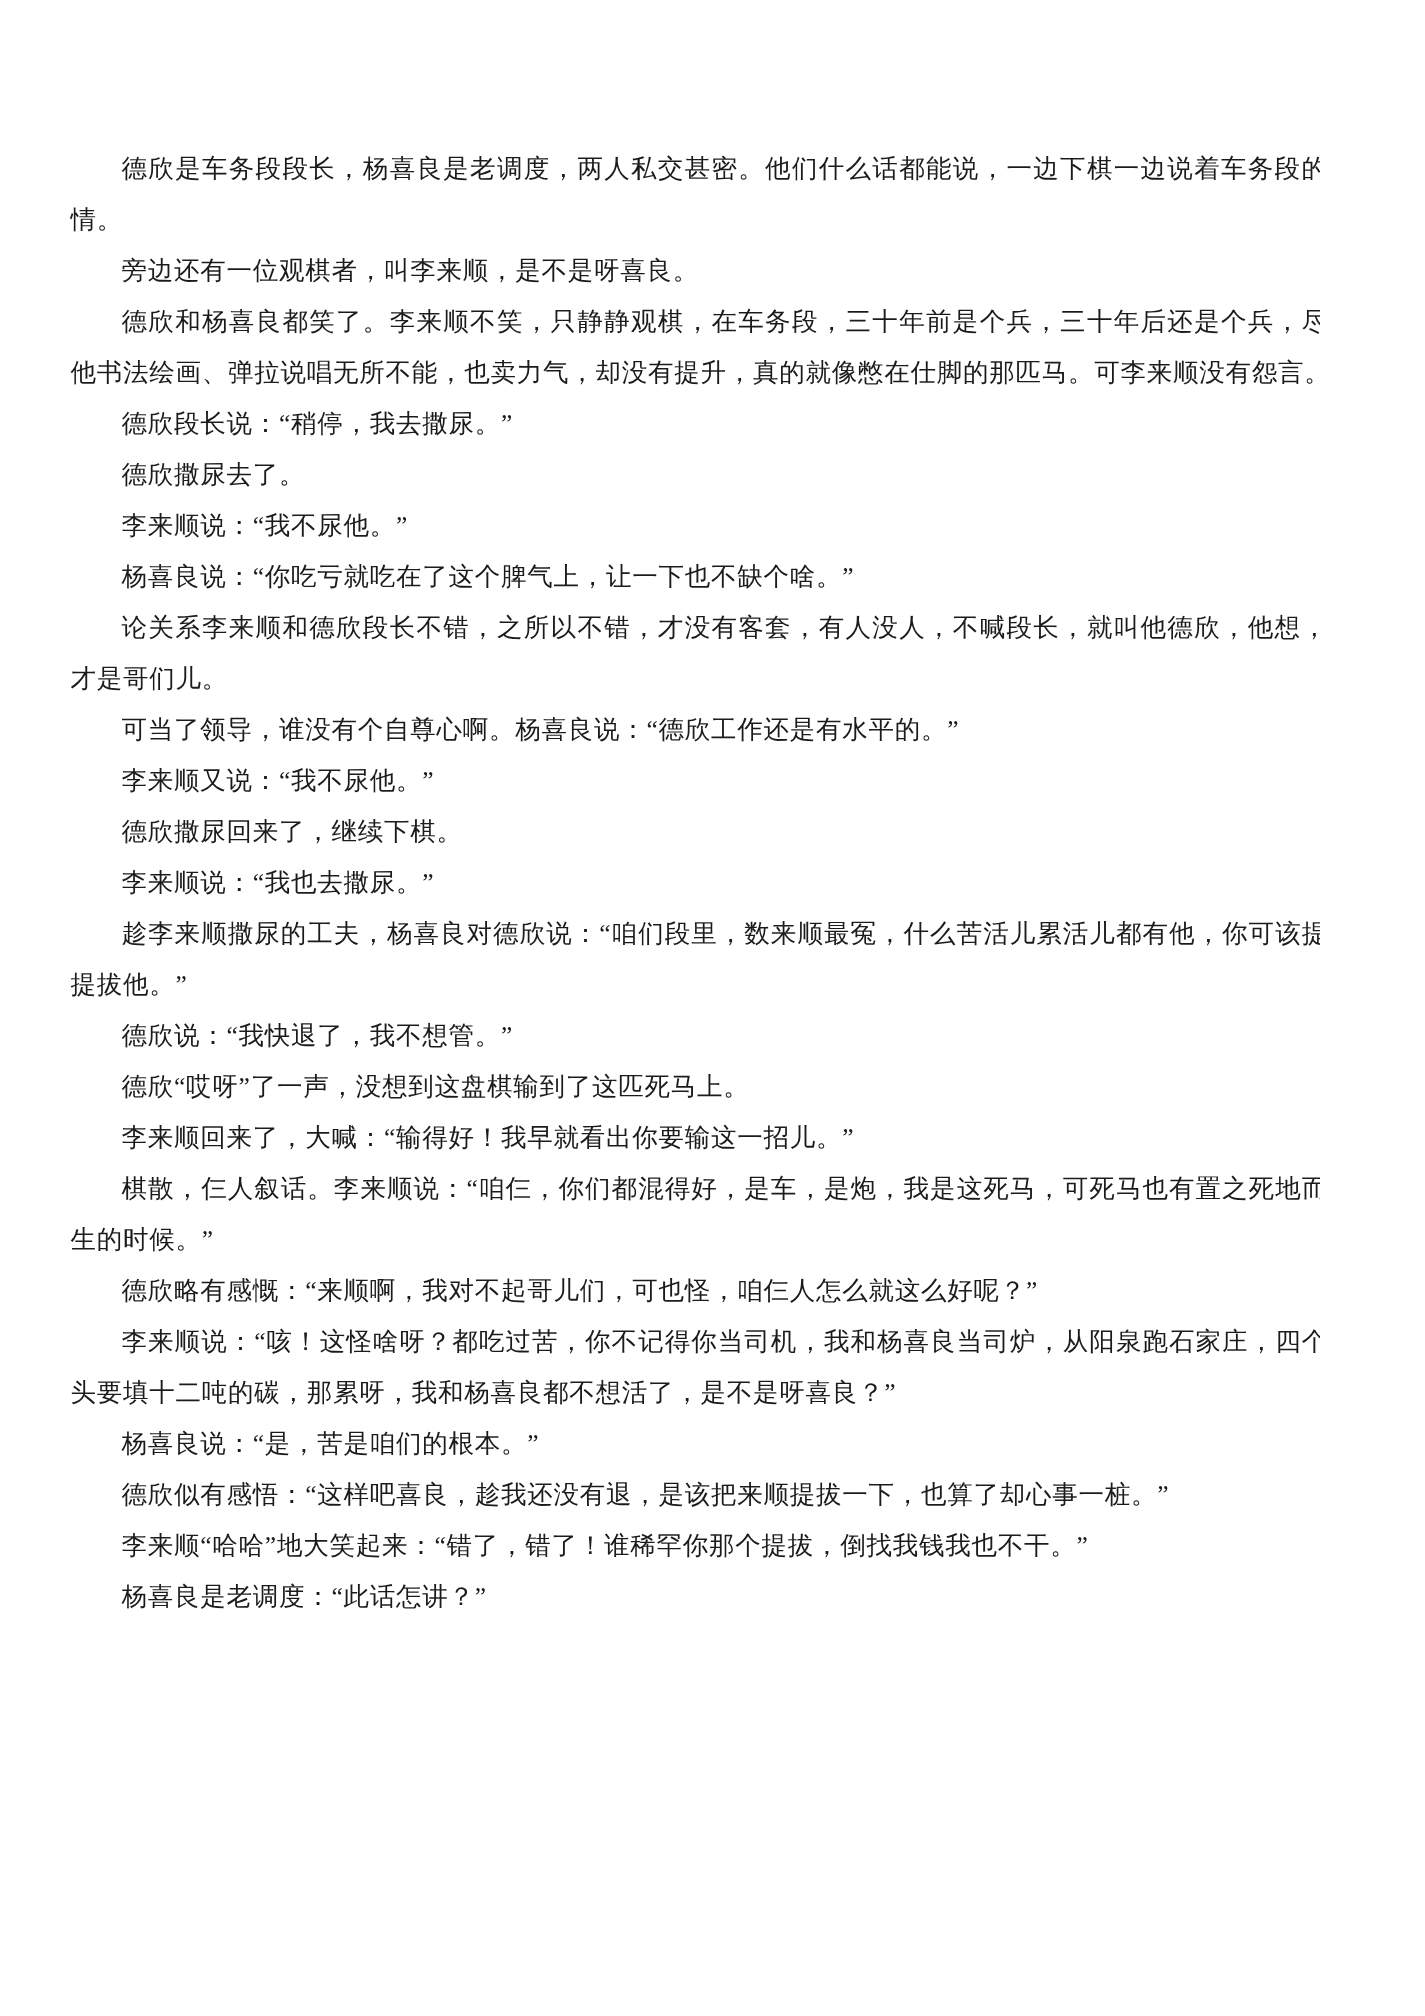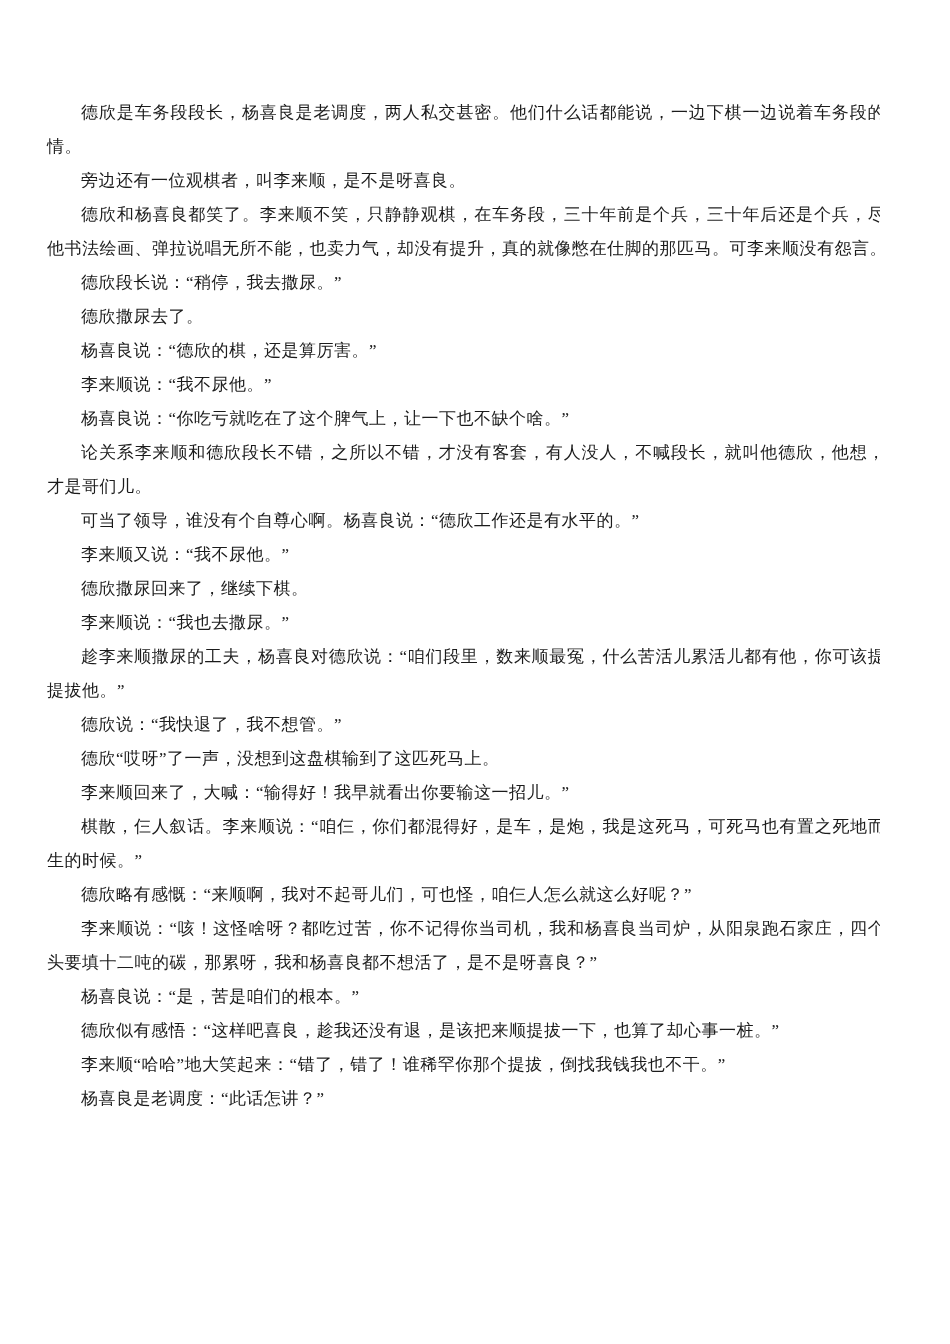--- a/index.html
+++ b/index.html
@@ -35,21 +35,20 @@
 </head>
 <body>
 
 <div class="page">
   <div class="story">
       <p class="para">德欣是车务段段长，杨喜良是老调度，两人私交甚密。他们什么话都能说，一边下棋一边说着车务段的事情。</p>
       <p class="para">旁边还有一位观棋者，叫李来顺，是不是呀喜良。</p>
       <p class="para">德欣和杨喜良都笑了。李来顺不笑，只静静观棋，在车务段，三十年前是个兵，三十年后还是个兵，尽管他书法绘画、弹拉说唱无所不能，也卖力气，却没有提升，真的就像憋在仕脚的那匹马。可李来顺没有怨言。</p>
       <p class="para">德欣段长说：“稍停，我去撒尿。”</p>
       <p class="para">德欣撒尿去了。</p>
-      <p class="para">杨喜良说：“德欣的棋，还是算厉害。”</p>
       <p class="para">李来顺说：“我不尿他。”</p>
       <p class="para">杨喜良说：“你吃亏就吃在了这个脾气上，让一下也不缺个啥。”</p>
       <p class="para">论关系李来顺和德欣段长不错，之所以不错，才没有客套，有人没人，不喊段长，就叫他德欣，他想，这才是哥们儿。</p>
       <p class="para">可当了领导，谁没有个自尊心啊。杨喜良说：“德欣工作还是有水平的。”</p>
       <p class="para">李来顺又说：“我不尿他。”</p>
       <p class="para">德欣撒尿回来了，继续下棋。</p>
       <p class="para">李来顺说：“我也去撒尿。”</p>
       <p class="para">趁李来顺撒尿的工夫，杨喜良对德欣说：“咱们段里，数来顺最冤，什么苦活儿累活儿都有他，你可该提拔提拔他。”</p>
       <p class="para">德欣说：“我快退了，我不想管。”</p>
       <p class="para">德欣“哎呀”了一声，没想到这盘棋输到了这匹死马上。</p>

